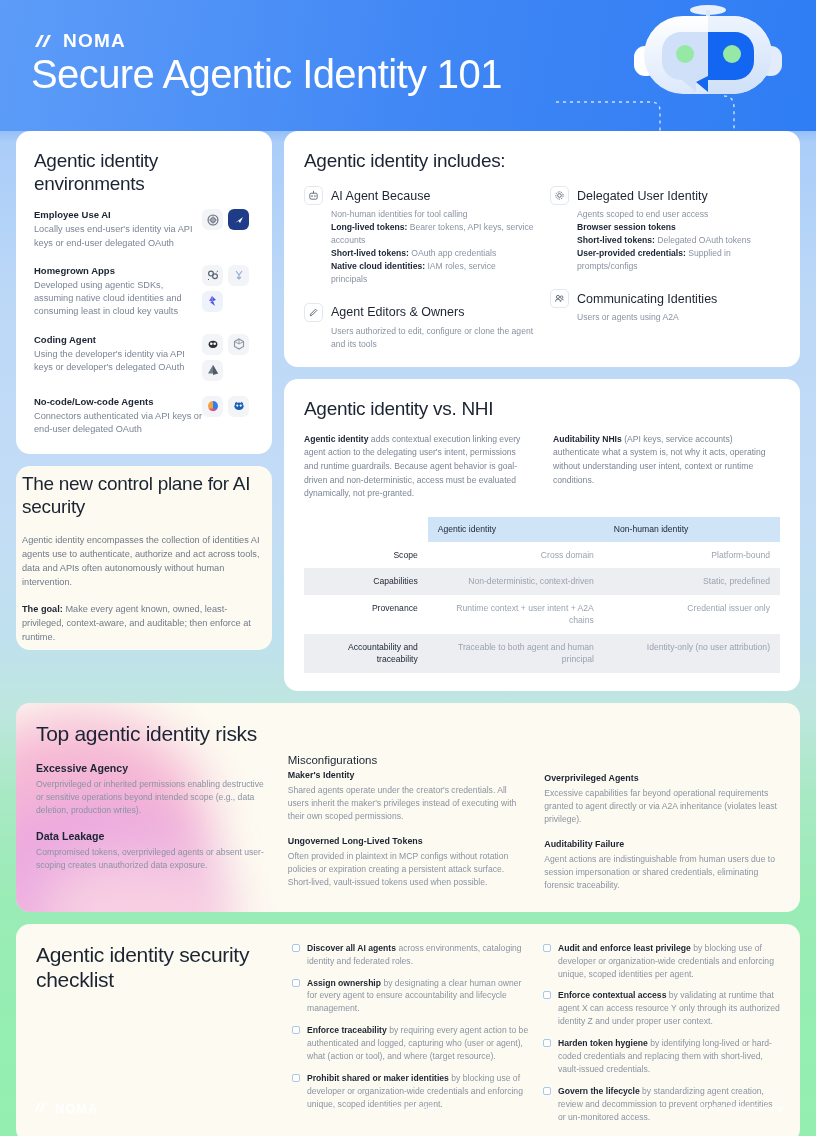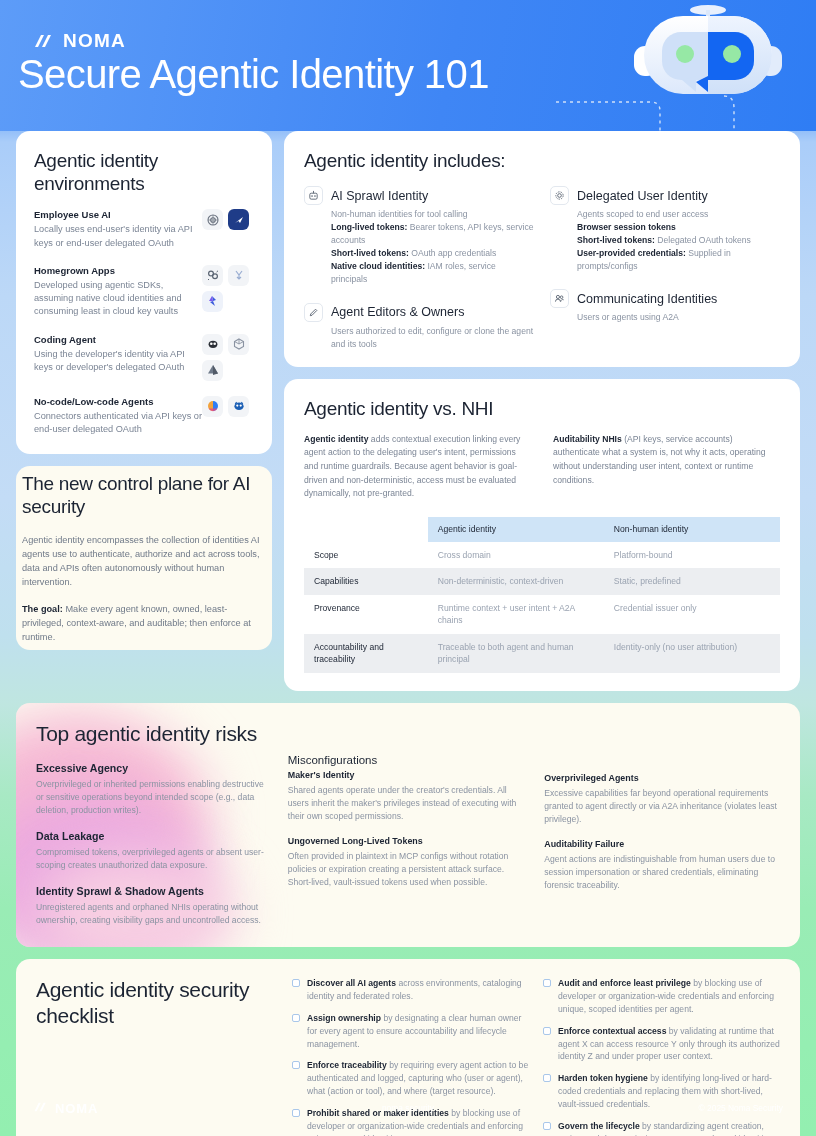--- a/index.html
+++ b/index.html
@@ -29,21 +29,21 @@
   .logo-row {
     position: absolute; left: 33px; top: 31px;
     display: flex; align-items: center; gap: 6px;
   }
   .logo-mark { display: block; }
   .logo-word {
     color: #fff; font-size: 19px; font-weight: bold;
     letter-spacing: 1.2px; line-height: 1;
   }
   .hero-title {
-    position: absolute; left: 18px; top: 52px;
+    position: absolute; left: 31px; top: 52px;
     color: #ffffff; font-size: 40px; font-weight: 400;
     letter-spacing: -0.6px; line-height: 1.1;
   }
   .robot-wrap { position: absolute; right: 22px; top: -4px; }
   .dots-deco { position: absolute; right: 0; top: 86px; width: 260px; height: 60px; }
 
   
   .board { position: relative; padding: 0 16px; }
   .row { display: flex; gap: 12px; }
 
@@ -107,21 +107,21 @@
 
   table.cmp { width: 100%; border-collapse: collapse; margin-top: 16px; table-layout: fixed; }
   table.cmp col.c1 { width: 26%; }
   table.cmp col.c2 { width: 37%; }
   table.cmp col.c3 { width: 37%; }
   table.cmp th {
     background: #cfe4f7; color: #1c2433; font-size: 8.6px; font-weight: 400;
     text-align: left; padding: 7px 10px; line-height: 1.3;
   }
   table.cmp th.blank { background: transparent; }
-  table.cmp td { padding: 7px 10px; font-size: 8.6px; line-height: 1.45; vertical-align: top; }
+  table.cmp td { padding: 7px 10px; font-size: 8.6px; line-height: 1.45; vertical-align: top; text-align: right; }
   table.cmp td.lbl { color: #1c2433; }
   table.cmp td.val { color: #9aa3b1; }
   table.cmp tr.alt td { background: #eceef1; }
 
   
   #risks-card {
     margin-top: 12px; padding: 18px 20px 20px 20px;
     border-radius: 14px; position: relative; overflow: hidden;
     background: #fdfbf1;
   }
@@ -341,21 +341,21 @@
             <div class="inc-block">
               <div class="inc-head">
                 <span class="inc-ico">
                   <svg width="11" height="11" viewBox="0 0 12 12">
                       <rect x="2" y="3.5" width="8" height="6.5" rx="1.5" fill="none" stroke="#5a6472" stroke-width="1"></rect>
                       <circle cx="4.4" cy="6.6" r="0.9" fill="#5a6472"></circle>
                       <circle cx="7.6" cy="6.6" r="0.9" fill="#5a6472"></circle>
                       <path d="M6 1 V3.5" stroke="#5a6472" stroke-width="1"></path>
                     </svg>
                 </span>
-                <span class="inc-title">AI Sprawl Identity</span>
+                <span class="inc-title">AI Agent Because</span>
               </div>
               <div class="inc-lines">
                 <div class="inc-line"><span>Non-human identities for tool calling</span></div>
                 <div class="inc-line"><b>Long-lived tokens:</b><span> Bearer tokens, API keys, service accounts</span></div>
                 <div class="inc-line"><b>Short-lived tokens:</b><span> OAuth app credentials</span></div>
                 <div class="inc-line"><b>Native cloud identities:</b><span> IAM roles, service principals</span></div>
               </div>
             </div>
 
             <div class="inc-block">
@@ -470,24 +470,20 @@
 
         <div class="risk-col" style="padding-top:8px">
           <div class="risk-b">
             <div class="risk-name">Excessive Agency</div>
             <div class="risk-desc">Overprivileged or inherited permissions enabling destructive or sensitive operations beyond intended scope (e.g., data deletion, production writes).</div>
           </div>
           <div class="risk-b">
             <div class="risk-name">Data Leakage</div>
             <div class="risk-desc">Compromised tokens, overprivileged agents or absent user-scoping creates unauthorized data exposure.</div>
           </div>
-          <div class="risk-b">
-            <div class="risk-name">Identity Sprawl &amp; Shadow Agents</div>
-            <div class="risk-desc">Unregistered agents and orphaned NHIs operating without ownership, creating visibility gaps and uncontrolled access.</div>
-          </div>
         </div>
 
         <div class="risk-col wide">
           <div class="risk-h3">Misconfigurations</div>
           <div class="risk-b">
             <div class="risk-name sm">Maker's Identity</div>
             <div class="risk-desc">Shared agents operate under the creator's credentials. All users inherit the maker's privileges instead of executing with their own scoped permissions.</div>
           </div>
           <div class="risk-b">
             <div class="risk-name sm">Ungoverned Long-Lived Tokens</div>

